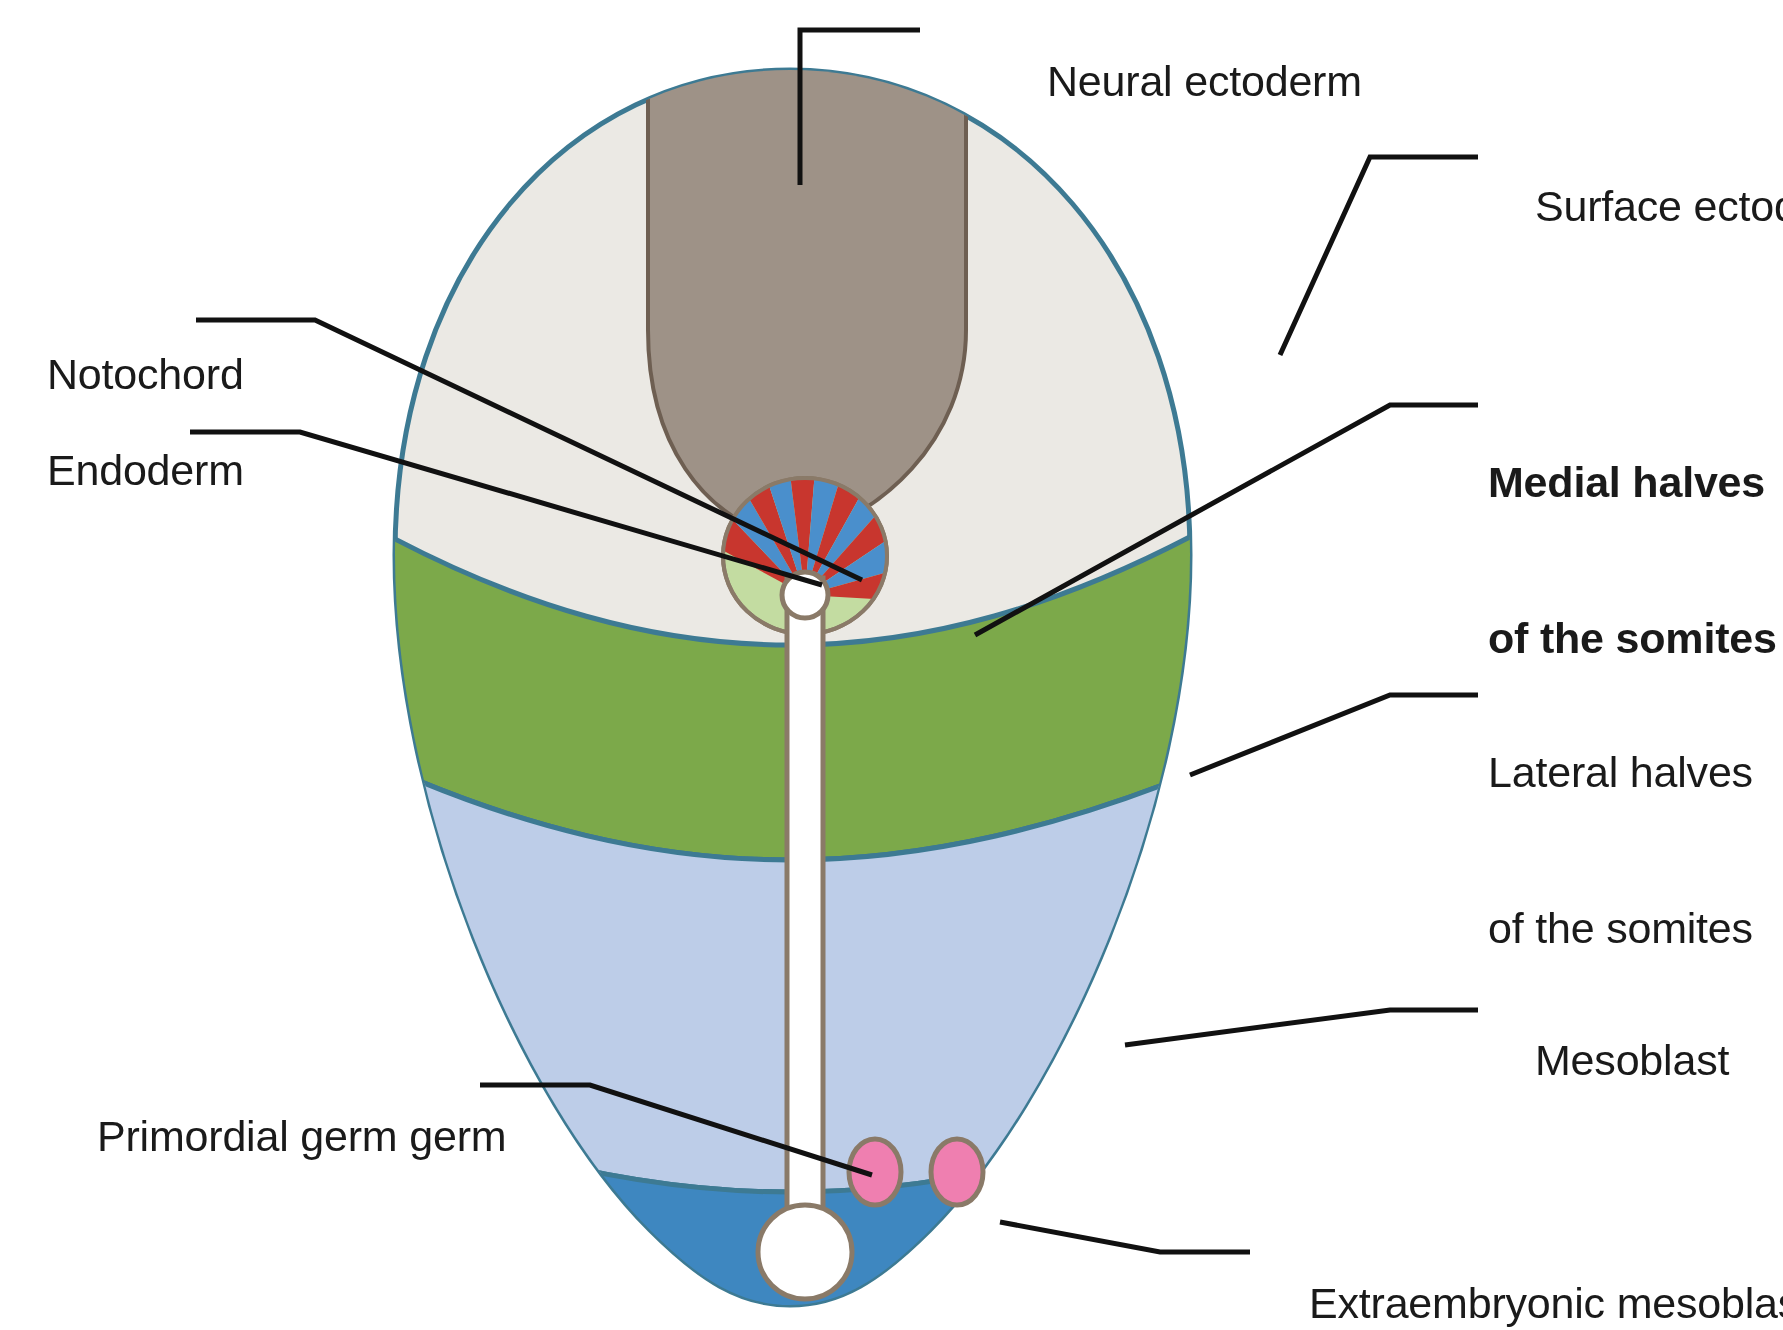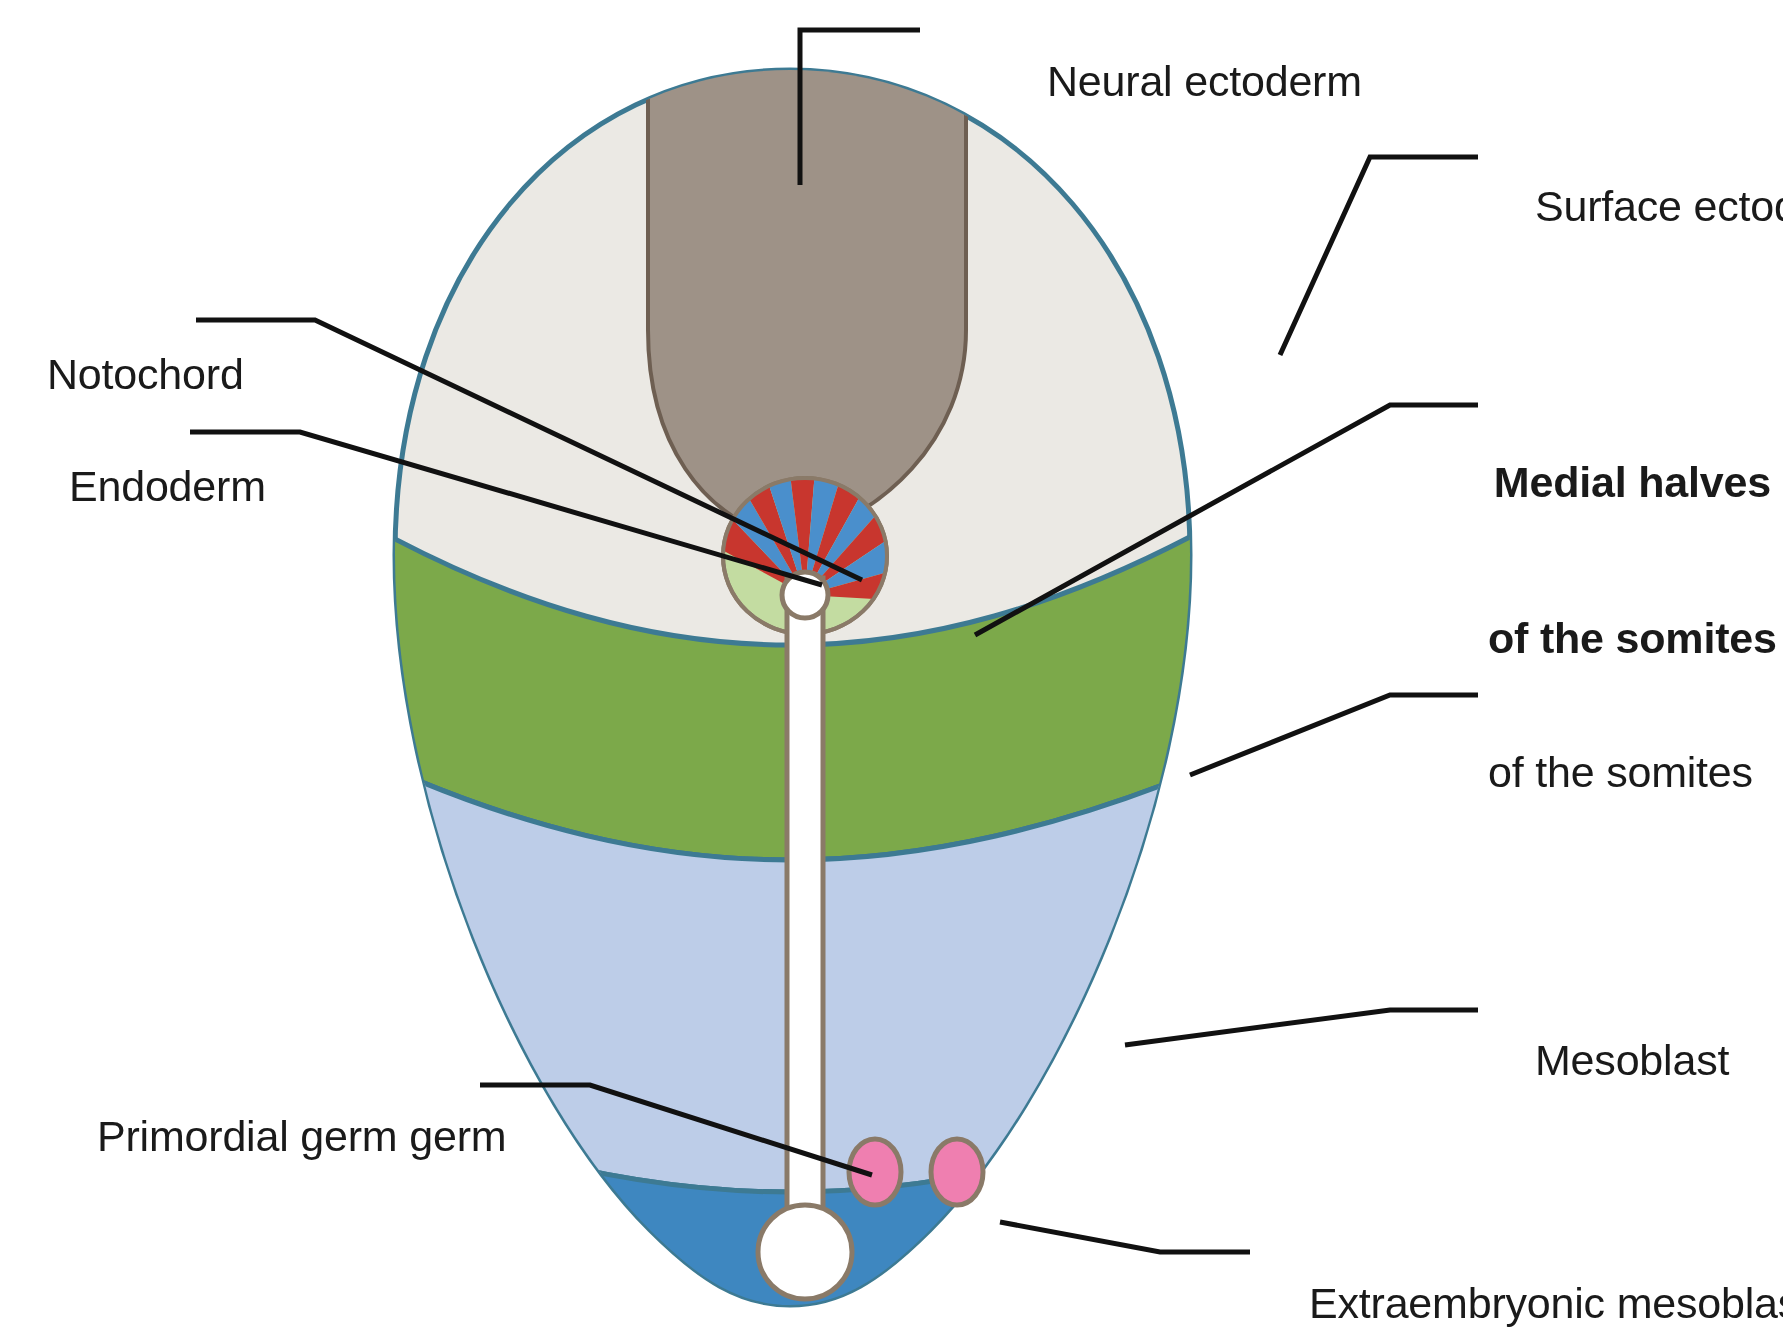--- a/index.html
+++ b/index.html
@@ -28,21 +28,21 @@
   }
   .lbl {
     position: absolute;
     font-family: "Liberation Sans", sans-serif;
     font-size: 43px;
     line-height: 52px;
     color: #1a1a1a;
     white-space: pre;
     letter-spacing: -0.2px;
   }
-  .lbl.r { text-align: center; }
+  .lbl.r { text-align: left; }
   .lbl.l { text-align: right; }
 </style>
 </head>
 <body>
 
 <div id="stage">
 
   <svg id="diagram" viewBox="0 0 1783 1330">
 
     <path d="M 790 70
@@ -170,30 +170,31 @@
   </div>
 
   <div class="lbl r" style="left:1488px; top:128px;">
     <span>Surface ectoderm</span>
   </div>
 
   <div class="lbl l" style="left:0px; top:296px; width:180px;text-align:center;">
     <span>Notochord</span>
   </div>
 
-  <div class="lbl l" style="left:0px; top:408px; width:175px;margin-left:22px;">
+  <div class="lbl l" style="left:0px; top:392px; width:175px;">
     <span>Endoderm</span>
   </div>
 
   <div class="lbl r" style="left:1488px; top:352px;font-weight:bold;">
     <div>Medial halves</div>
     <div>of the somites</div>
   </div>
 
   <div class="lbl r" style="left:1488px; top:642px;">
+    <div>Lateral halves</div>
     <div>of the somites</div>
   </div>
 
   <div class="lbl r" style="left:1488px; top:982px;">
     <span>Mesoblast</span>
   </div>
 
   <div class="lbl l" style="left:50px; top:1058px; width:420px;">
     <span>Primordial germ germ</span>
   </div>

